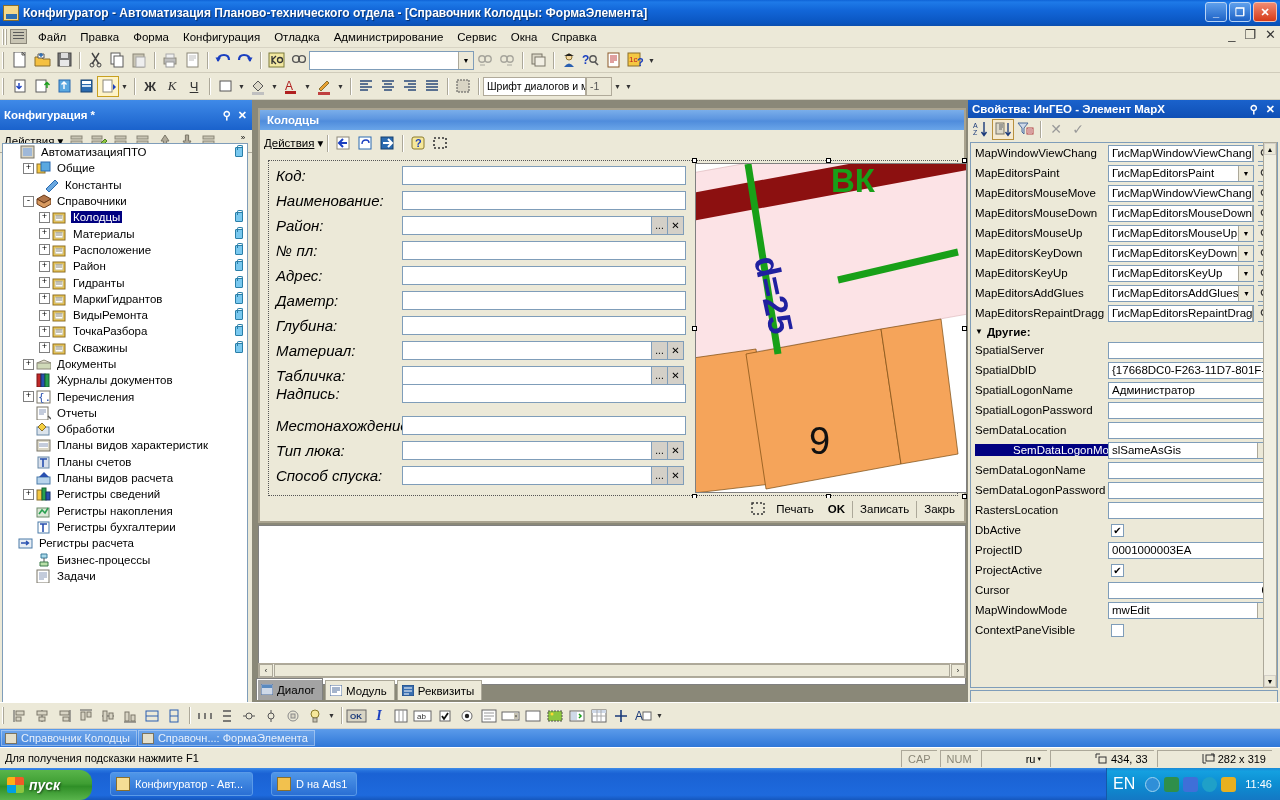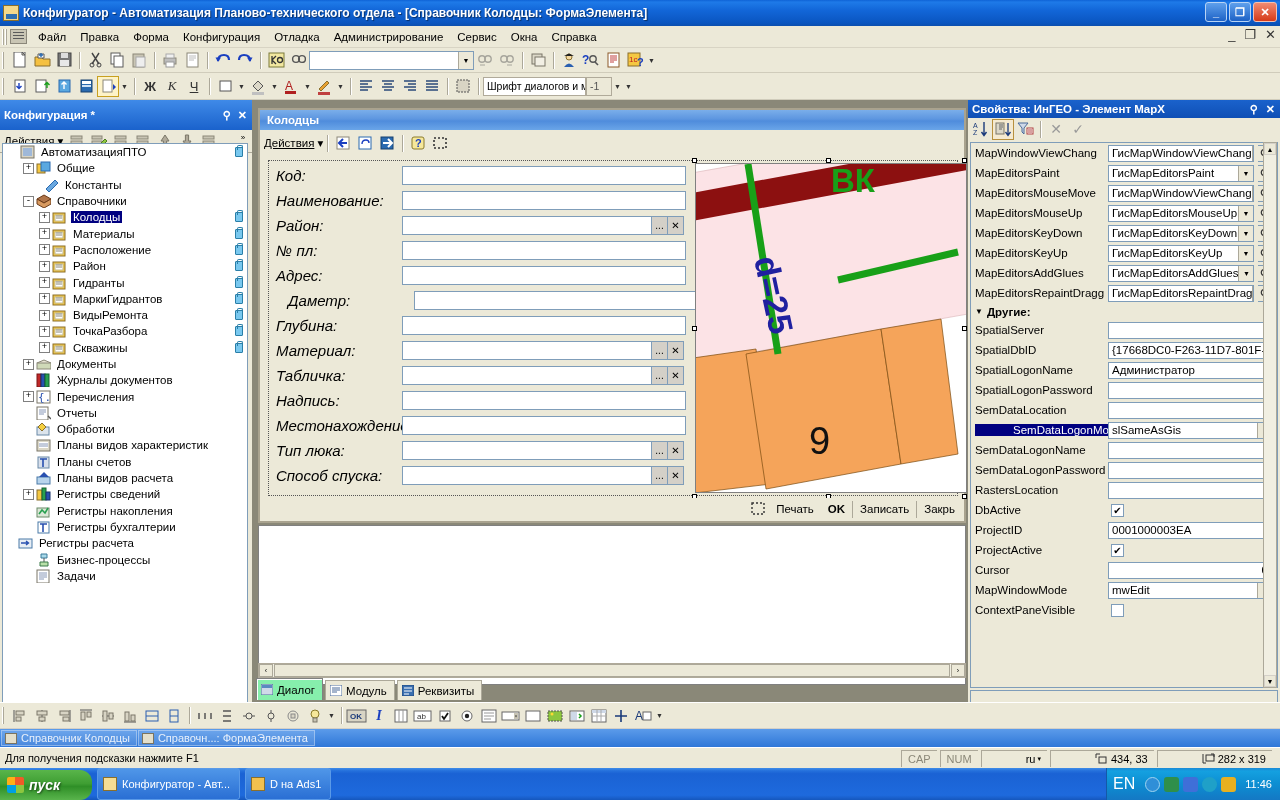--- a/index.html
+++ b/index.html
@@ -116,21 +116,21 @@
       display:flex; align-items:center; justify-content:flex-end; }
   .ffbtn { font-size:11.5px; padding:1px 7px; border-left:1px solid #aca899; height:17px; display:flex; align-items:center;}
   .designer-canvas { position:absolute; left:6px; top:425px; width:708px; height:160px; background:#fff; border:1px solid #808080; }
   .hscroll { position:absolute; left:6px; top:563px; width:708px; height:15px; background:#f1efe2; border:1px solid #b0aa9a;
       display:flex; align-items:center; }
   .hscroll .arrowbtn{width:14px;height:13px;background:#ece9d8;border:1px solid #aca899;display:flex;align-items:center;justify-content:center;font-size:7px;}
   .hscroll .thumb{flex:1;height:13px;margin:0 1px;background:#ece9d8;border:1px solid #aca899;}
   .tabstrip { position:absolute; left:4px; top:578px; height:22px; display:flex; align-items:flex-end; }
   .vtab { height:20px; background:#ece9d8; border:1px solid #aca899; border-bottom:none; display:flex; align-items:center;
       padding:0 7px 0 4px; font-size:11.5px; margin-right:2px; }
-  .vtab.active { height:22px; background:#86efac; box-shadow:inset 1px 1px 0 #fff; font-weight:normal; border-color:#808080;margin-top:6px;}
+  .vtab.active { height:22px; background:#a3a3a3; box-shadow:inset 1px 1px 0 #fff; font-weight:normal; border-color:#808080;margin-top:6px;}
   .vtab .tico { width:12px; height:11px; margin-right:4px; }
 
   
   .props { position:absolute; left:968px; top:100px; width:312px; height:616px; background:#ece9d8; }
   .props-title { height:18px; background:linear-gradient(to bottom,#1a62cc,#0f4fb5);
      color:#fff; font-weight:bold; font-size:11.5px; display:flex; align-items:center; padding-left:4px; }
   .props-title .btns{ margin-left:auto; display:flex; gap:8px; padding-right:5px; font-size:11px;}
   .props-toolbar { height:22px; display:flex; align-items:center; padding-left:2px; background:#ece9d8;}
   .props-list { position:absolute; left:2px; top:42px; width:308px; height:546px; background:#ece9d8;
       border:1px solid #7f9db9; overflow:hidden; }
@@ -174,21 +174,21 @@
   .taskbar { position:absolute; left:0; top:768px; width:1280px; height:32px;
       background:linear-gradient(to bottom,#3f8ce8 0%,#2470dc 9%,#1a62d4 18%,#1e6add 85%,#1557bd 100%);
       display:flex; align-items:center; }
   .startbtn { width:92px; height:30px; margin-top:1px;
       background:linear-gradient(to bottom,#59b54a 0%,#3f9e33 45%,#2f8f27 55%,#59b44c 100%);
       border-radius:0 12px 12px 0; display:flex; align-items:center; color:#fff; font-weight:bold;
       font-size:14px; font-style:italic; text-shadow:1px 1px 2px rgba(0,0,0,.5); }
   .startbtn .flag{ width:17px; height:16px; margin:0 5px 0 7px;
       background:conic-gradient(from 0deg at 50% 50%, #f05a28 0 25%, #8dc63f 0 50%, #00a0e3 0 75%, #fcb017 0 100%);
       border-radius:2px; }
-  .tbtn { height:32px; margin-left:5px; padding:0 9px 0 5px; display:flex; align-items:center;
+  .tbtn { height:24px; margin-left:18px; padding:0 9px 0 5px; display:flex; align-items:center;
       background:linear-gradient(to bottom,#4f96e8,#2a6fd4); border:1px solid #5a9ae8; border-radius:3px;
       color:#fff; font-size:11px; }
   .tbtn .ti{ width:14px; height:14px; margin-right:5px; background:#f5dd94; border:1px solid #8a6f2c;}
   .tray { margin-left:auto; height:32px; display:flex; align-items:center;
       background:linear-gradient(to bottom,#1c8ad6 0%,#14a0e0 10%,#0d8ed2 50%,#1478c4 100%);
       padding:0 8px 0 6px; border-left:1px solid #1459a8; }
   .tray .ic{ width:15px; height:15px; margin:0 2px; border-radius:3px; }
   .tray .lang{ color:#fff; font-size:16px; margin-right:8px; }
   .tray .clock{ color:#fff; font-size:11px; margin-left:7px; }
 </style>
@@ -840,41 +840,41 @@
               <span class="fbtn">✕</span>
             </div>
             <div class="fieldrow" style="left: 14px; top: 83px;">
               <span class="flabel">№ пл:</span>
               <span class="finput" style="width: 284px;"></span>
             </div>
             <div class="fieldrow" style="left: 14px; top: 108px;">
               <span class="flabel">Адрес:</span>
               <span class="finput" style="width: 284px;"></span>
             </div>
-            <div class="fieldrow" style="left: 26px; top: 133px;">
+            <div class="fieldrow" style="left: 14px; top: 133px;">
               <span class="flabel">Даметр:</span>
               <span class="finput" style="width: 284px;"></span>
             </div>
             <div class="fieldrow" style="left: 14px; top: 158px;">
               <span class="flabel">Глубина:</span>
               <span class="finput" style="width: 284px;"></span>
             </div>
             <div class="fieldrow" style="left: 14px; top: 183px;">
               <span class="flabel">Материал:</span>
               <span class="finput" style="width: 250px;"></span>
               <span class="fbtn">...</span>
               <span class="fbtn">✕</span>
             </div>
             <div class="fieldrow" style="left: 14px; top: 208px;">
               <span class="flabel">Табличка:</span>
               <span class="finput" style="width: 250px;"></span>
               <span class="fbtn">...</span>
               <span class="fbtn">✕</span>
             </div>
-            <div class="fieldrow" style="left: 14px; top: 233px; justify-content: flex-end;">
+            <div class="fieldrow" style="left: 14px; top: 226px; justify-content: flex-end;">
               <span class="flabel">Надпись:</span>
               <span class="finput" style="width: 284px;"></span>
             </div>
             <div class="fieldrow" style="left: 14px; top: 258px;">
               <span class="flabel">Местонахождение:</span>
               <span class="finput" style="width: 284px;"></span>
             </div>
             <div class="fieldrow" style="left: 14px; top: 283px;">
               <span class="flabel">Тип люка:</span>
               <span class="finput" style="width: 250px;"></span>
@@ -1028,20 +1028,33 @@
             <span class="dd">▼</span>
           </span>
           <span class="pmag">
             <svg width="11" height="11">
               <circle cx="4.5" cy="4.5" r="3.2" fill="none" stroke="#333" stroke-width="1.2"></circle>
               <path d="M7 7 L10 10" stroke="#333" stroke-width="1.4"></path>
             </svg>
           </span>
         </div>
         <div class="prow">
+          <span class="pname">MapEditorsMouseDown</span>
+          <span class="pval">
+            <span>ГисMapEditorsMouseDown</span>
+            <span class="dd">▼</span>
+          </span>
+          <span class="pmag">
+            <svg width="11" height="11">
+              <circle cx="4.5" cy="4.5" r="3.2" fill="none" stroke="#333" stroke-width="1.2"></circle>
+              <path d="M7 7 L10 10" stroke="#333" stroke-width="1.4"></path>
+            </svg>
+          </span>
+        </div>
+        <div class="prow">
           <span class="pname">MapEditorsMouseUp</span>
           <span class="pval">
             <span>ГисMapEditorsMouseUp</span>
             <span class="dd">▼</span>
           </span>
           <span class="pmag">
             <svg width="11" height="11">
               <circle cx="4.5" cy="4.5" r="3.2" fill="none" stroke="#333" stroke-width="1.2"></circle>
               <path d="M7 7 L10 10" stroke="#333" stroke-width="1.4"></path>
             </svg>

